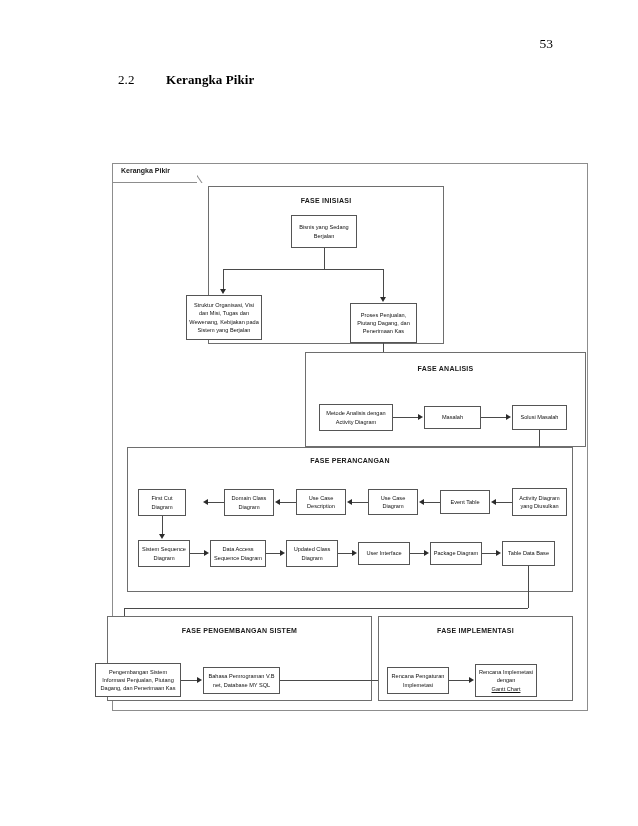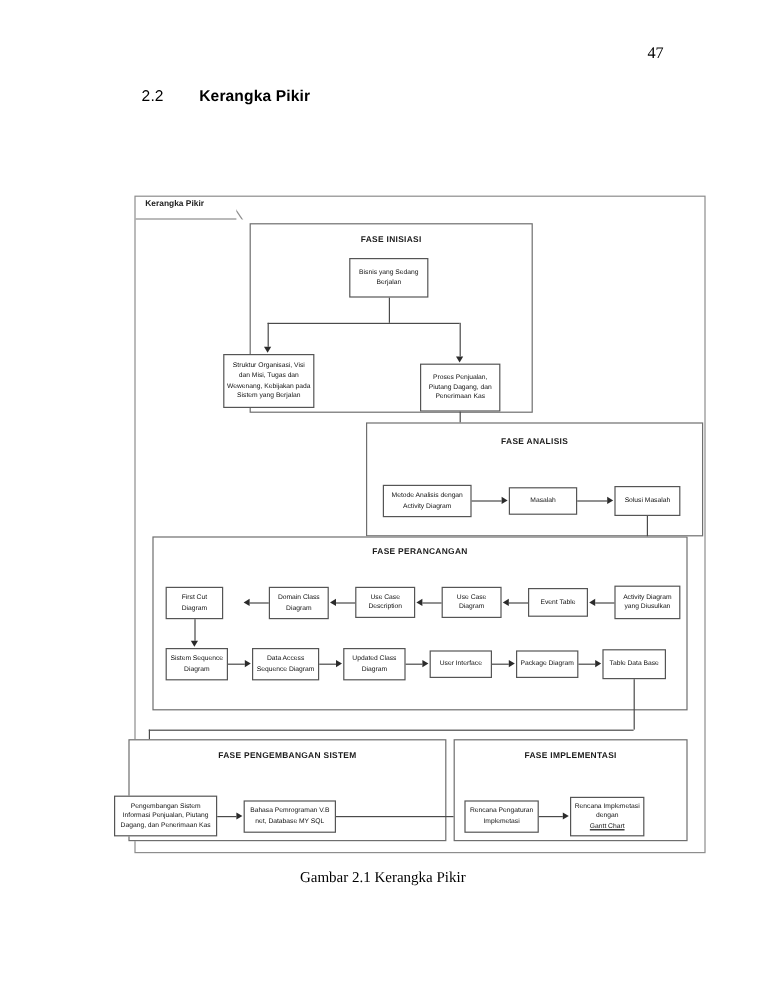--- a/index.html
+++ b/index.html
@@ -10,21 +10,21 @@
   }
   .page{position:absolute;inset:0;}
 
   
   .page-number{
     position:absolute;top:36px;right:85px;
     font-size:13.5px;font-family:"Liberation Serif",serif;
   }
   .sec-row{
     position:absolute;left:118px;top:72px;width:470px;
-    font-size:13px;font-weight:bold;font-family:Liberation Sans, sans-serif;
+    font-size:13px;font-weight:bold;font-family:Liberation Serif, serif;
     letter-spacing:.1px;
   }
   .sec-num{display:inline-block;width:48px;font-weight:normal;}
   .para{
     position:absolute;left:118px;top:104px;width:470px;
     font-size:13px;line-height:22px;text-align:justify;
     font-family:"Liberation Serif",serif;
   }
   .para .ind{display:inline-block;width:38px;}
 
@@ -92,21 +92,21 @@
   .caption{
     position:absolute;left:0;right:0;top:724px;text-align:center;
     font-size:12.5px;font-family:"Liberation Serif",serif;
   }
 </style>
 </head>
 <body>
 
 <div class="page">
 
-  <div class="page-number">47</div>
+  <div class="page-number">53</div>
 
   <div class="sec-row">
     <span class="sec-num">2.2</span><span>Kerangka Pikir</span>
   </div>
 
 
   <div class="frame">
 
     <div class="frame-tab">
       <div class="tab-label">Kerangka Pikir</div>
@@ -271,15 +271,14 @@
 
     <div class="node" style="left:362px;top:500px;width:62px;height:33px;">
       <span>
           <span>Rencana Implemetasi dengan </span>
           <span class="u">Gantt Chart</span>
         </span>
     </div>
 
   </div>
 
-  <div class="caption">Gambar 2.1 Kerangka Pikir</div>
 
 </div>
 
 </body></html>

